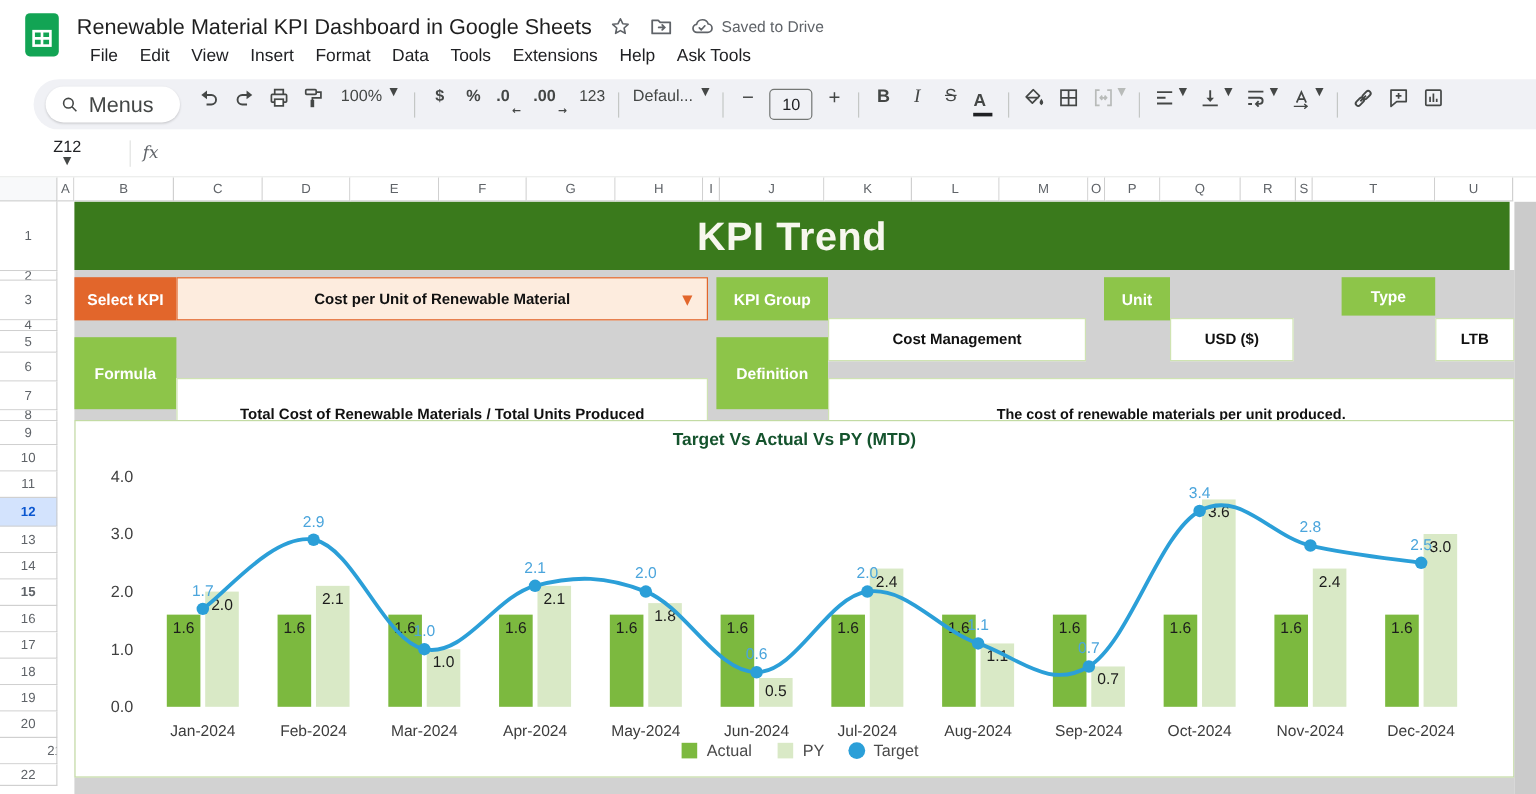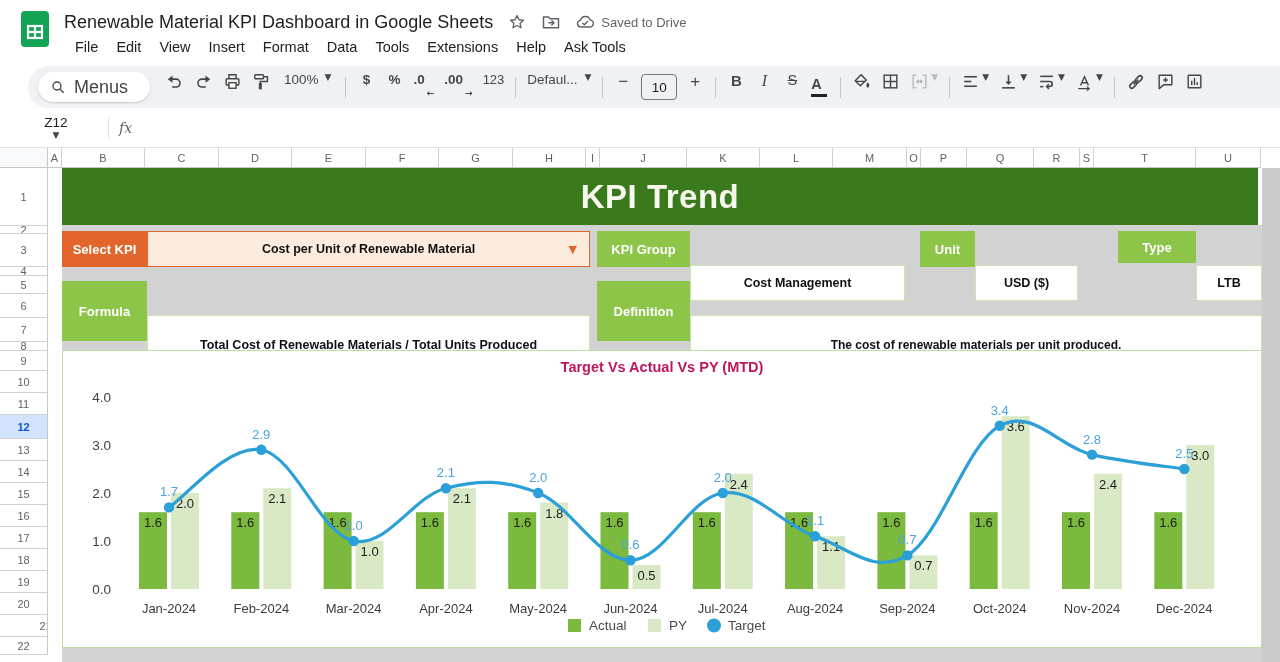--- a/index.html
+++ b/index.html
@@ -75,21 +75,21 @@
   .val { position:absolute; display:flex; align-items:center; justify-content:center; background:#fff;
     border:1px solid #cfe3b2; color:#111; font-weight:bold; font-size:12.5px; text-align:right;margin-top:34px; }
   .lab.orange { background:#e2662b; }
   .kpi-dd { position:absolute; background:#fdecde; border:1.5px solid #e2662b; display:flex; align-items:center;
     justify-content:center; font-weight:bold; font-size:12.5px; color:#111; }
   .kpi-dd .dd-arrow { position:absolute; right:12px; color:#e2662b; font-size:11px; font-family:"DejaVu Sans",sans-serif; }
 
   .chart-box { position:absolute; left:14px; top:182px; width:1200px; height:298px; background:#fff;
     border:1px solid #c3dba4; }
   .chart-title { position:absolute; left:0; top:8px; width:100%; text-align:center; font-size:14.5px;
-    font-weight:bold; color:#be185d; }
+    font-weight:bold; color:#14532d; }
 </style>
 </head>
 <body>
 
 <div class="topbar">
   <svg class="logo" viewBox="0 0 30 40">
     <rect x="1" y="2" width="28" height="36" rx="4" fill="#12a454"></rect>
     <g stroke="#fff" stroke-width="2.2">
       <rect x="8" y="17" width="14" height="12" fill="none"></rect>
       <line x1="8" y1="23" x2="22" y2="23"></line>
@@ -335,21 +335,21 @@
       <div class="row-h" style="height: 18px;">5</div>
       <div class="row-h" style="height: 24px;">6</div>
       <div class="row-h" style="height: 24px;">7</div>
       <div class="row-h" style="height: 9px;">8</div>
       <div class="row-h" style="height: 20px;">9</div>
       <div class="row-h" style="height: 22px;">10</div>
       <div class="row-h" style="height: 22px;">11</div>
       <div class="row-h sel" style="height: 24px;">12</div>
       <div class="row-h" style="height: 22px;">13</div>
       <div class="row-h" style="height: 22px;">14</div>
-      <div class="row-h" style="height: 22px;">15</div>
+      <div class="row-h" style="height: 22px; font-weight: bold;">15</div>
       <div class="row-h" style="height: 22px;">16</div>
       <div class="row-h" style="height: 22px;">17</div>
       <div class="row-h" style="height: 22px;">18</div>
       <div class="row-h" style="height: 22px;">19</div>
       <div class="row-h" style="height: 22px;">20</div>
       <div class="row-h" style="height: 22px; padding-left: 44px;">21</div>
       <div class="row-h" style="height: 18px;">22</div>
     </div>
   <div class="gridlines-a" id="gridlines-a">
       <div style="height: 57px;"></div>

